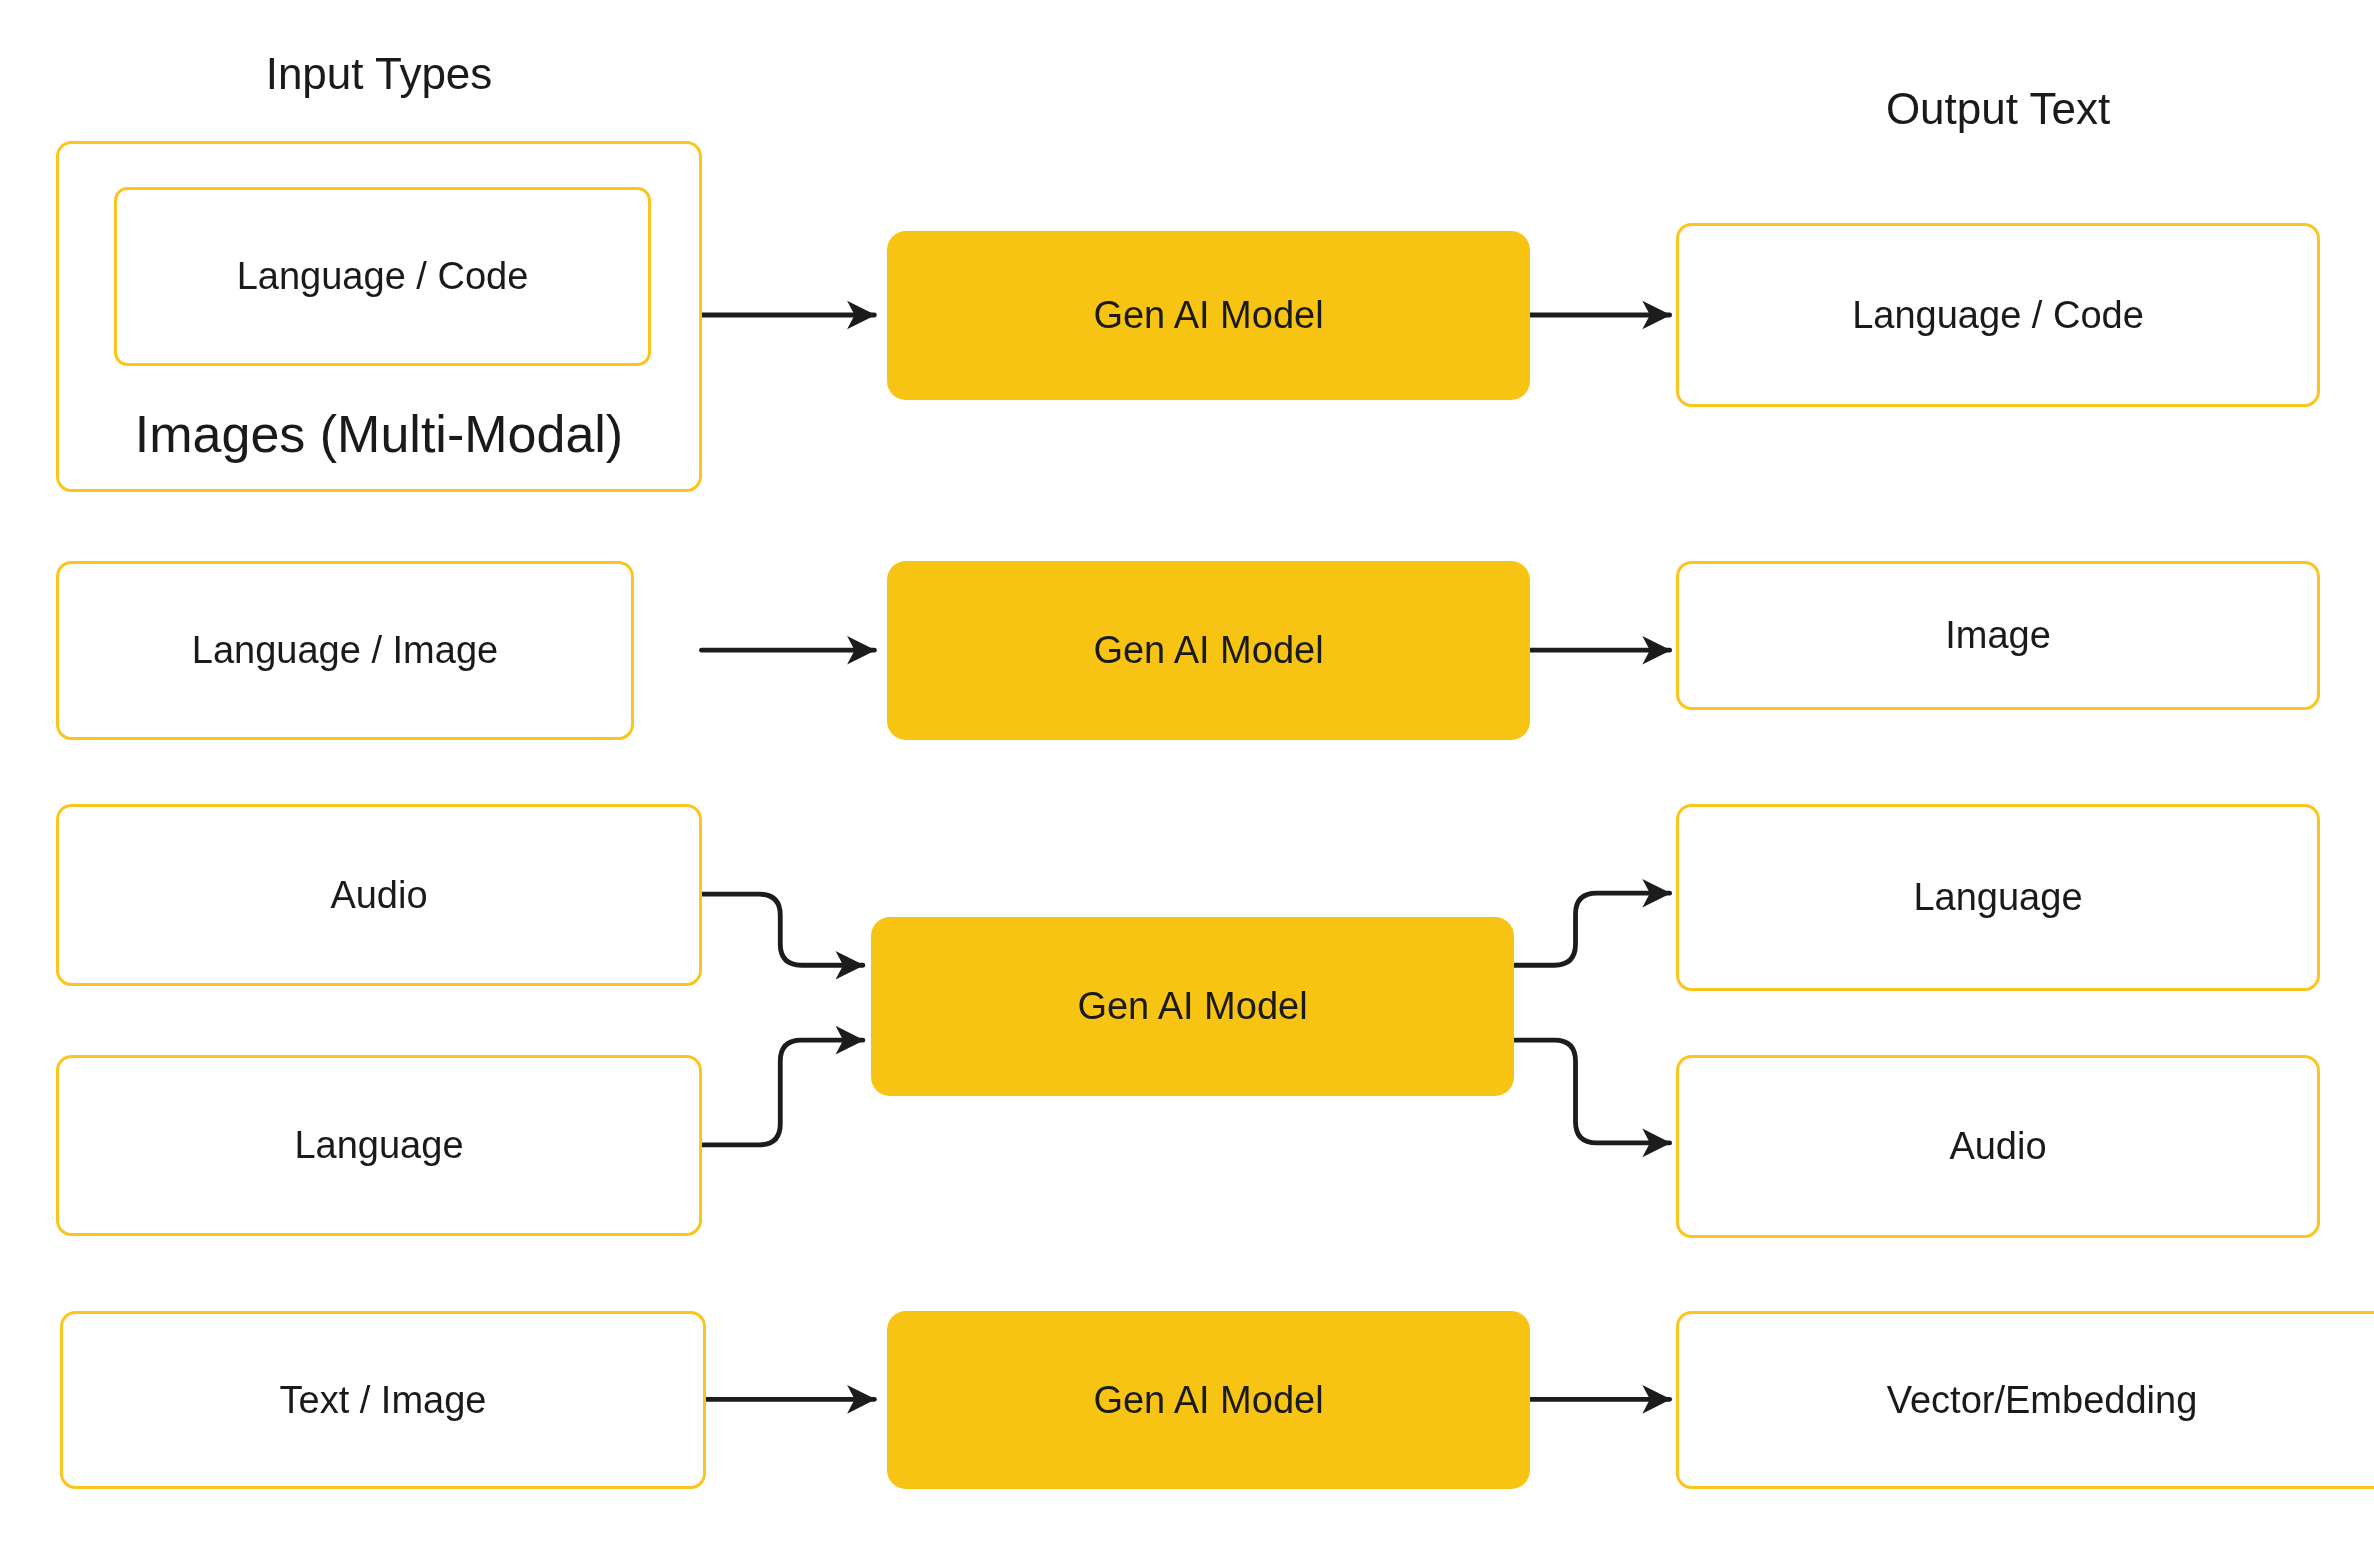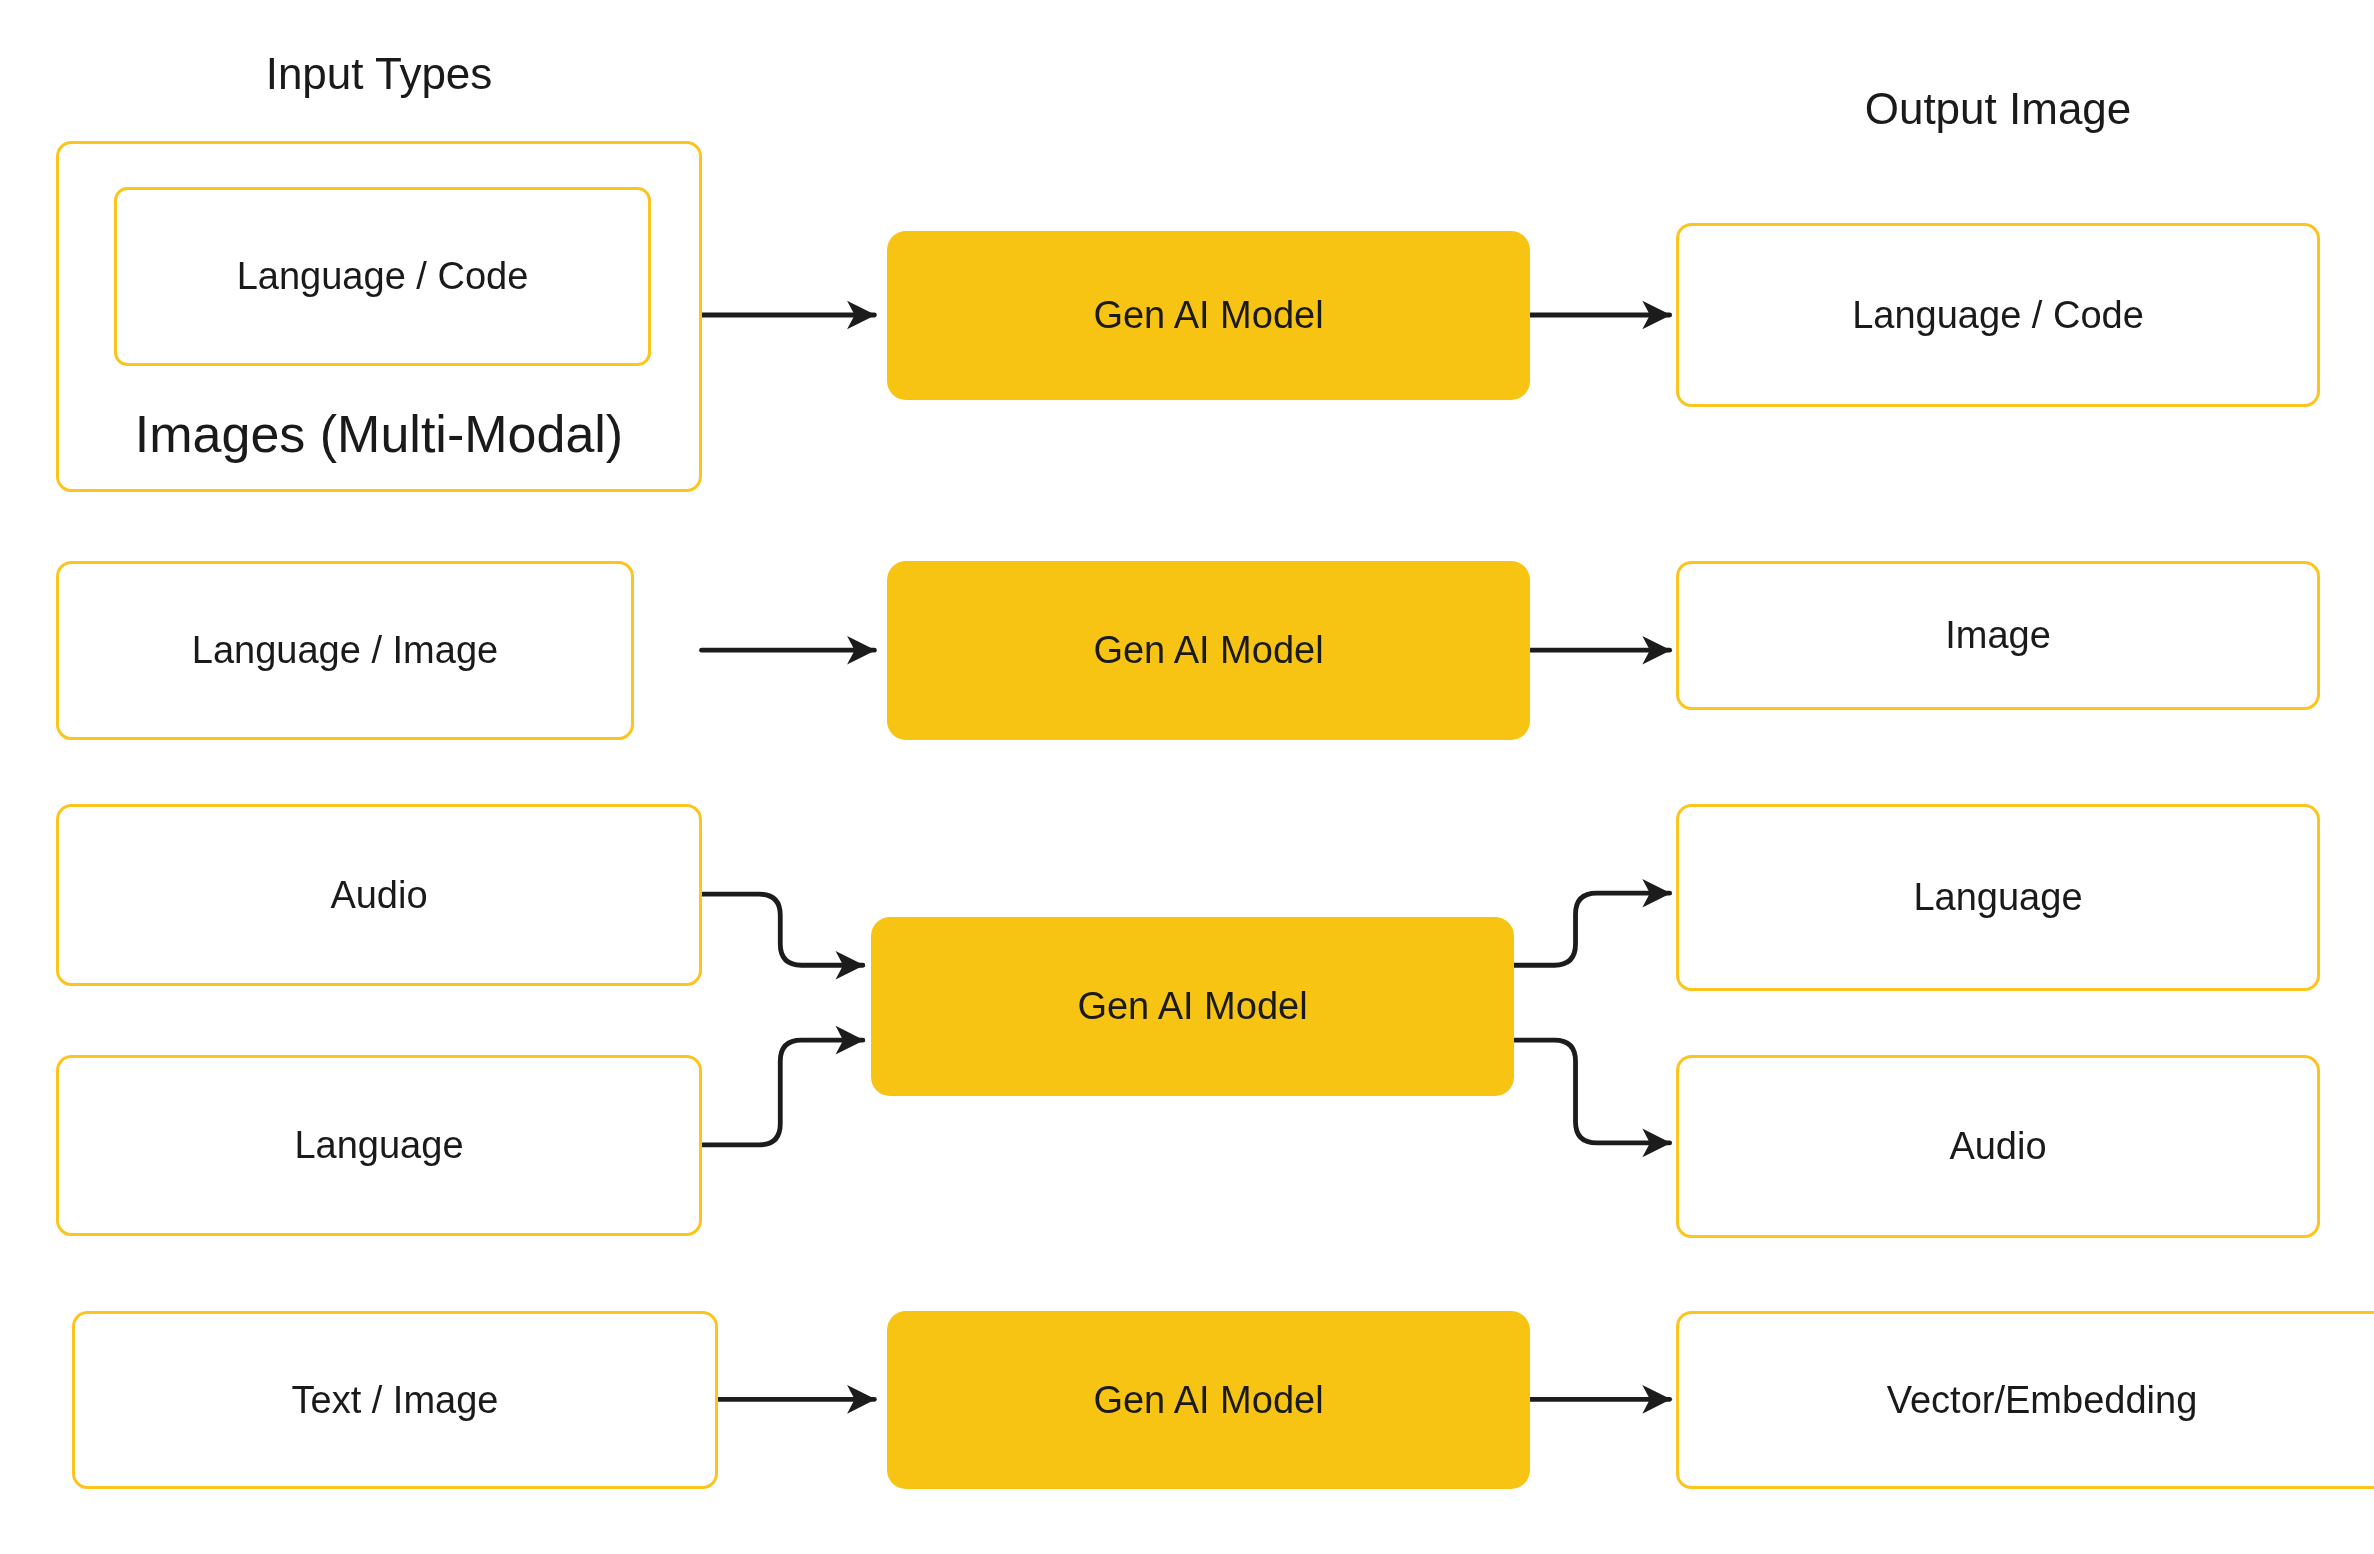--- a/index.html
+++ b/index.html
@@ -93,21 +93,21 @@
     <path class="conn" d="M1592,677 H1738" marker-end="url(#ah)"></path>
     <path class="conn" d="M730,931 L790,931 Q812,931 812,953 L812,983 Q812,1005 834,1005 L898,1005" marker-end="url(#ah)"></path>
     <path class="conn" d="M730,1192 L790,1192 Q812,1192 812,1170 L812,1105 Q812,1083 834,1083 L898,1083" marker-end="url(#ah)"></path>
     <path class="conn" d="M1576,1005 L1618,1005 Q1640,1005 1640,983 L1640,952 Q1640,930 1662,930 L1738,930" marker-end="url(#ah)"></path>
     <path class="conn" d="M1576,1083 L1618,1083 Q1640,1083 1640,1105 L1640,1168 Q1640,1190 1662,1190 L1738,1190" marker-end="url(#ah)"></path>
     <path class="conn" d="M730,1457 H910" marker-end="url(#ah)"></path>
     <path class="conn" d="M1592,1457 H1738" marker-end="url(#ah)"></path>
   </svg>
 
   <div class="col-title" style="left:56px; top:50px; width:646px;">Input Types</div>
-  <div class="col-title" style="left:1676px; top:85px; width:644px;">Output Image</div>
+  <div class="col-title" style="left:1676px; top:85px; width:644px;">Output Text</div>
 
   <div class="node group-box" style="left:56px; top:141px; width:646px; height:351px;">
     <div class="node nested" style="left:55px; top:43px; width:537px; height:179px;">
       <span>Language / Code</span>
     </div>
     <div class="group-label" style="top:260px;">Images (Multi-Modal)</div>
   </div>
   <div class="node model" style="left:887px; top:231px; width:643px; height:169px;">
     <span>Gen AI Model</span>
   </div>
@@ -134,21 +134,21 @@
   <div class="node model" style="left:871px; top:917px; width:643px; height:179px;">
     <span>Gen AI Model</span>
   </div>
   <div class="node" style="left:1676px; top:804px; width:644px; height:187px;">
     <span>Language</span>
   </div>
   <div class="node" style="left:1676px; top:1055px; width:644px; height:183px;">
     <span>Audio</span>
   </div>
 
-  <div class="node" style="left:72px; top:1311px; width:646px; height:178px;">
+  <div class="node" style="left:60px; top:1311px; width:646px; height:178px;">
     <span>Text / Image</span>
   </div>
   <div class="node model" style="left:887px; top:1311px; width:643px; height:178px;">
     <span>Gen AI Model</span>
   </div>
   <div class="node" style="left:1676px; top:1311px; width:732px; height:178px;justify-content:center;">
     <span>Vector/Embedding</span>
   </div>
 
 </div>

